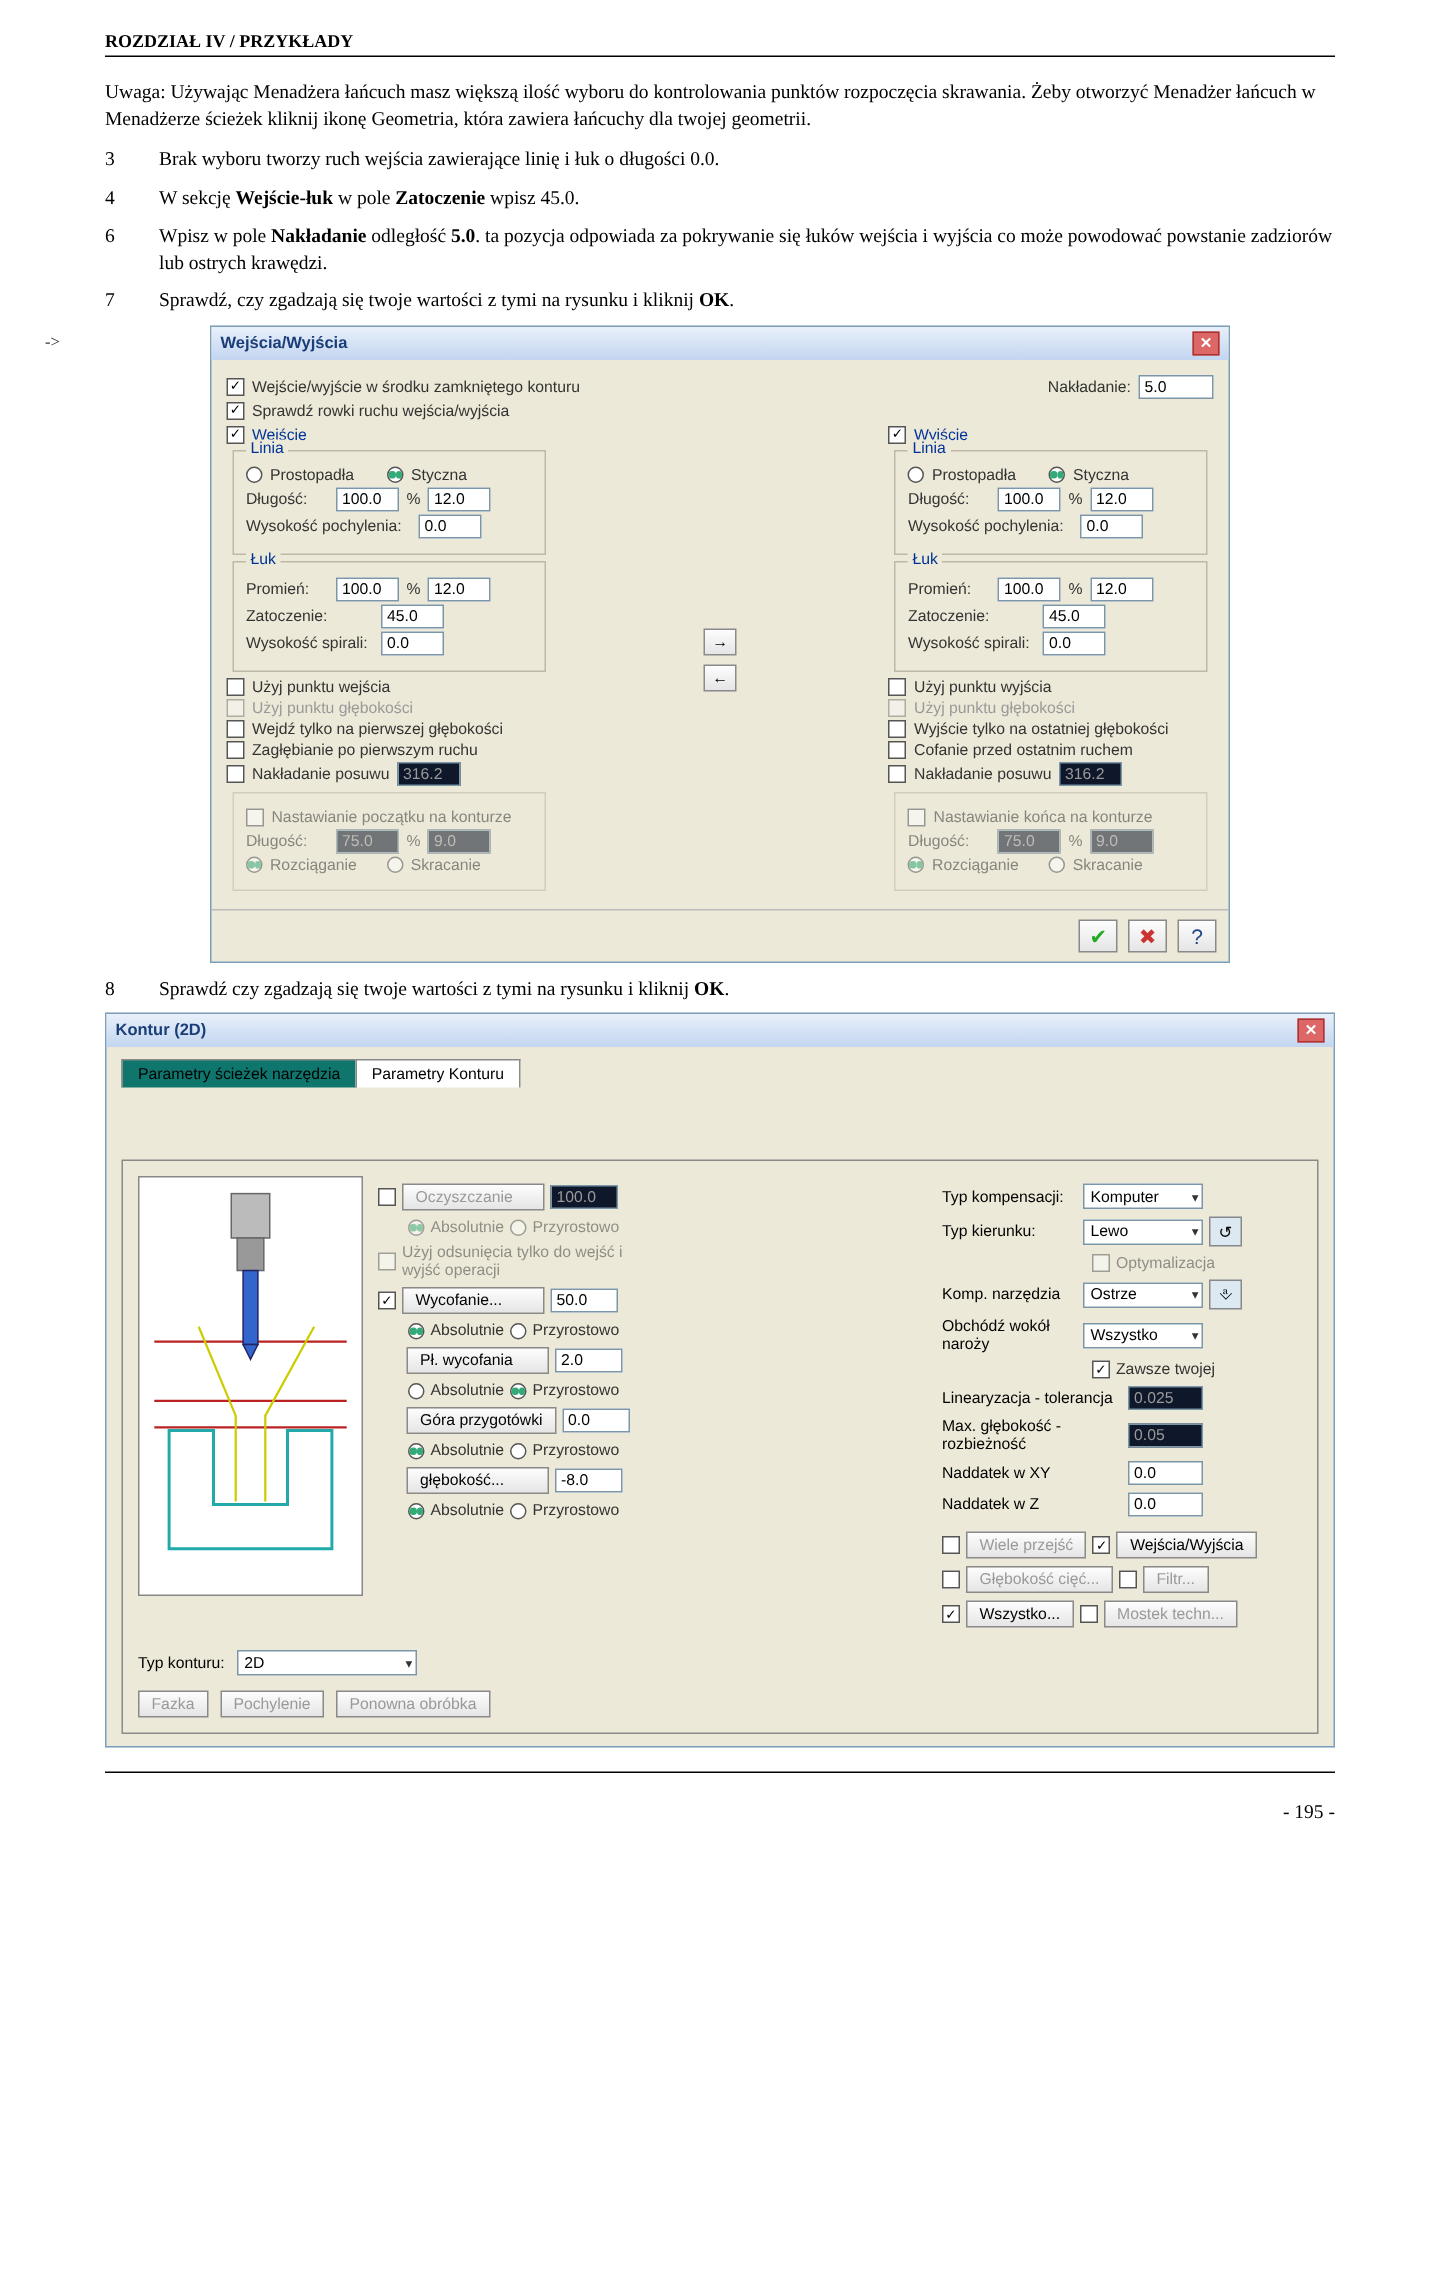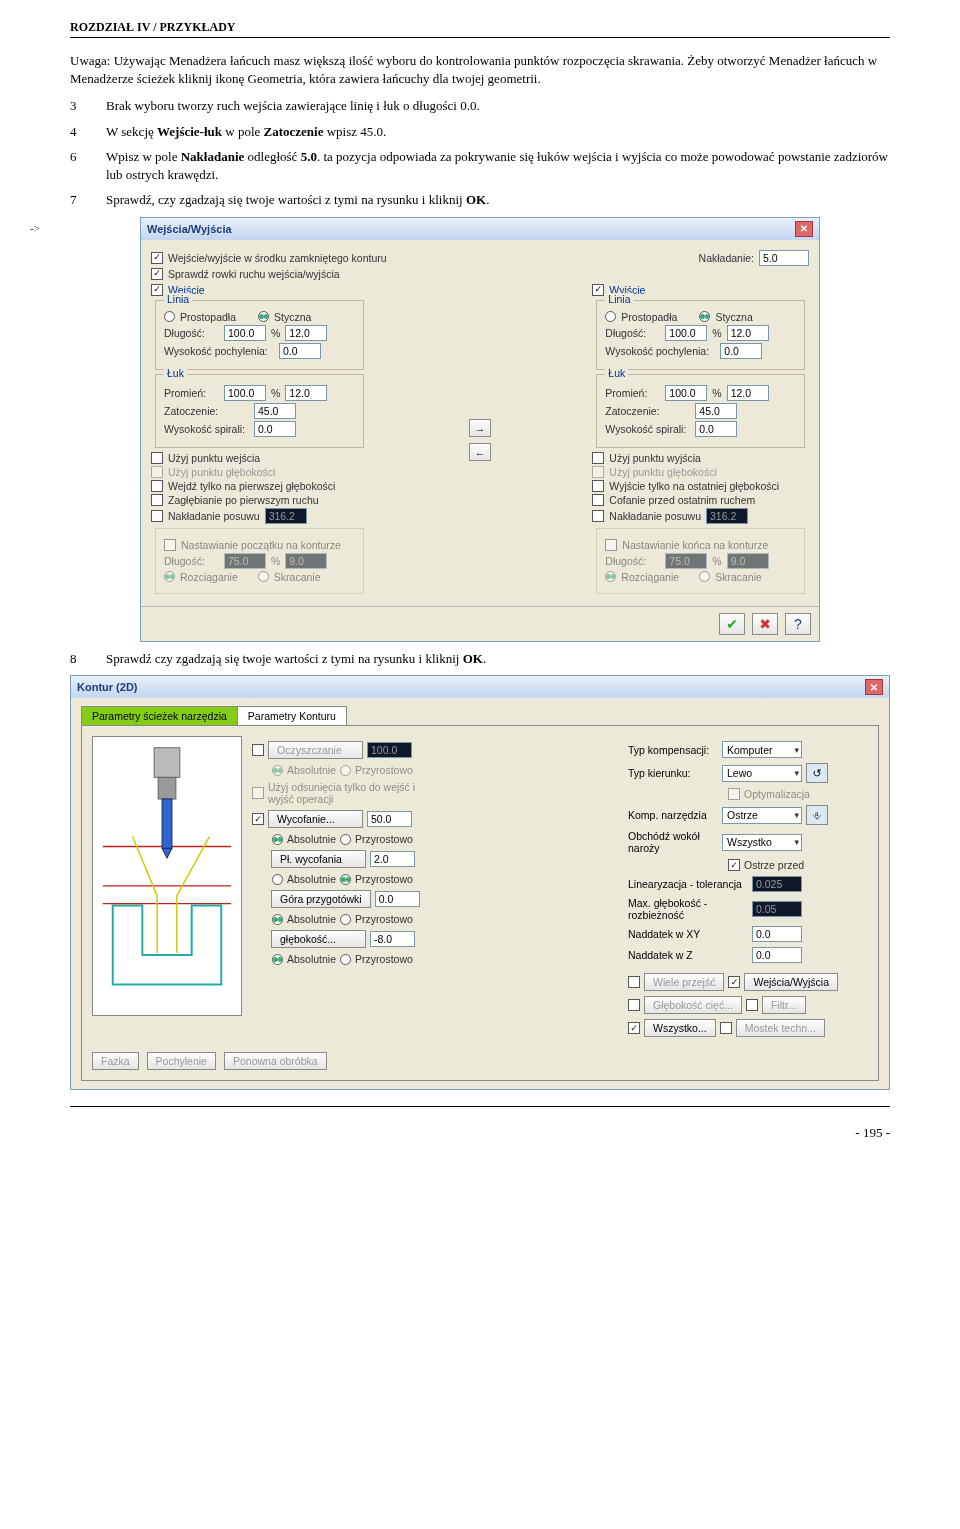--- a/index.html
+++ b/index.html
@@ -58,21 +58,21 @@
     border:1px solid #8a8a8a; background:linear-gradient(#fdfdfd,#e5e5e5);
     height:18px; padding:1px 8px; font-size:10.5px; display:inline-flex; align-items:center;
   }
   .btn.dis { color:#999; }
   .btnbar { text-align:right; padding:6px; border-top:1px solid #bbb;}
   .ibtn { width:26px; height:22px; border:1px solid #8a8a8a; display:inline-flex; align-items:center; justify-content:center; background:linear-gradient(#fdfdfd,#e5e5e5); margin:0 2px; font-size:14px;}
   .ibtn.ok{color:#2a2;} .ibtn.cancel{color:#c33;} .ibtn.help{color:#248;}
   
   .dialog.wide{ width:820px; }
   .tabs { display:flex; background:#ece9d8; }
-  .tab { border:1px solid #8a8a8a; border-bottom:none; padding:3px 10px; margin-right:-1px; background:#84cc16; }
+  .tab { border:1px solid #8a8a8a; border-bottom:none; padding:3px 10px; margin-right:-1px; background:#0f766e; }
   .tab.active { background:#fff;text-align:center; }
   .panel { border:1px solid #8a8a8a; background:#fff; padding:10px;}
   
   .contour-body { display:flex; gap:10px;}
   .tool-img {
     width:150px; height:280px; border:1px solid #888; background:#fff; position:relative;
   }
   .midcol { flex:1; }
   .rightcol { width:240px; }
   .mid-row { display:flex; align-items:center; gap:4px; margin:5px 0;}
@@ -321,21 +321,21 @@
 <div class="dialog wide">
   <div class="titlebar">
     <span>Kontur (2D)</span>
     <span class="close-x">✕</span>
   </div>
   <div class="dlg-body">
     <div class="tabs">
       <div class="tab">Parametry ścieżek narzędzia</div>
       <div class="tab active">Parametry Konturu</div>
     </div>
-    <div class="panel" style="background:#ece9d8;">
+    <div class="panel" style="background:#ece9d8;margin-top:48px;">
       <div class="contour-body">
 
         <div class="tool-img">
           <svg viewBox="0 0 150 280">
             <path d="M20 250 L20 170 L50 170 L50 220 L100 220 L100 170 L130 170 L130 250 Z" fill="none" stroke="#2aa" stroke-width="2"></path>
             <path d="M10 110 L140 110" stroke="#b22" stroke-width="1.5"></path>
             <path d="M10 150 L140 150" stroke="#b22" stroke-width="1.5"></path>
             <path d="M10 168 L140 168" stroke="#b22" stroke-width="1.5"></path>
             <path d="M65 218 L65 160 L40 100" stroke="#cc0" stroke-width="1.5" fill="none"></path>
             <path d="M85 218 L85 160 L118 100" stroke="#cc0" stroke-width="1.5" fill="none"></path>
@@ -441,21 +441,21 @@
               <span class="lbl" style="width:90px">Komp. narzędzia</span>
             <span class="sel">Ostrze</span>
             <span class="icon-sq">⎀</span>
             </div>
           <div class="mid-row">
               <span class="lbl" style="width:90px">Obchódź wokół naroży</span>
             <span class="sel">Wszystko</span>
             </div>
           <div class="mid-row" style="margin-left:100px">
               <span class="cb">✓</span>
-              <span class="sm">Ostrze przed</span>
+              <span class="sm">Zawsze twojej</span>
             </div>
           <div class="mid-row">
               <span class="lbl" style="width:120px">Linearyzacja - tolerancja</span>
             <span class="fld dis" style="width:50px">0.025</span>
             </div>
           <div class="mid-row">
               <span class="lbl" style="width:120px">Max. głębokość - rozbieżność</span>
             <span class="fld dis" style="width:50px">0.05</span>
             </div>
           <div class="mid-row">
@@ -479,20 +479,24 @@
             <span class="cb"></span>
               <span class="btn dis">Filtr...</span>
           </div>
           <div class="mid-row">
             <span class="cb">✓</span>
               <span class="btn">Wszystko...</span>
             <span class="cb"></span>
               <span class="btn dis">Mostek techn...</span>
           </div>
         </div>
+      </div>
+      <div class="bottom-row">
+        <span class="lbl">Typ konturu:</span>
+        <span class="sel" style="min-width:120px">2D</span>
       </div>
       <div class="bottom-row">
         <span class="btn dis">Fazka</span>
         <span class="btn dis">Pochylenie</span>
         <span class="btn dis">Ponowna obróbka</span>
       </div>
     </div>
   </div>
 </div>
 

